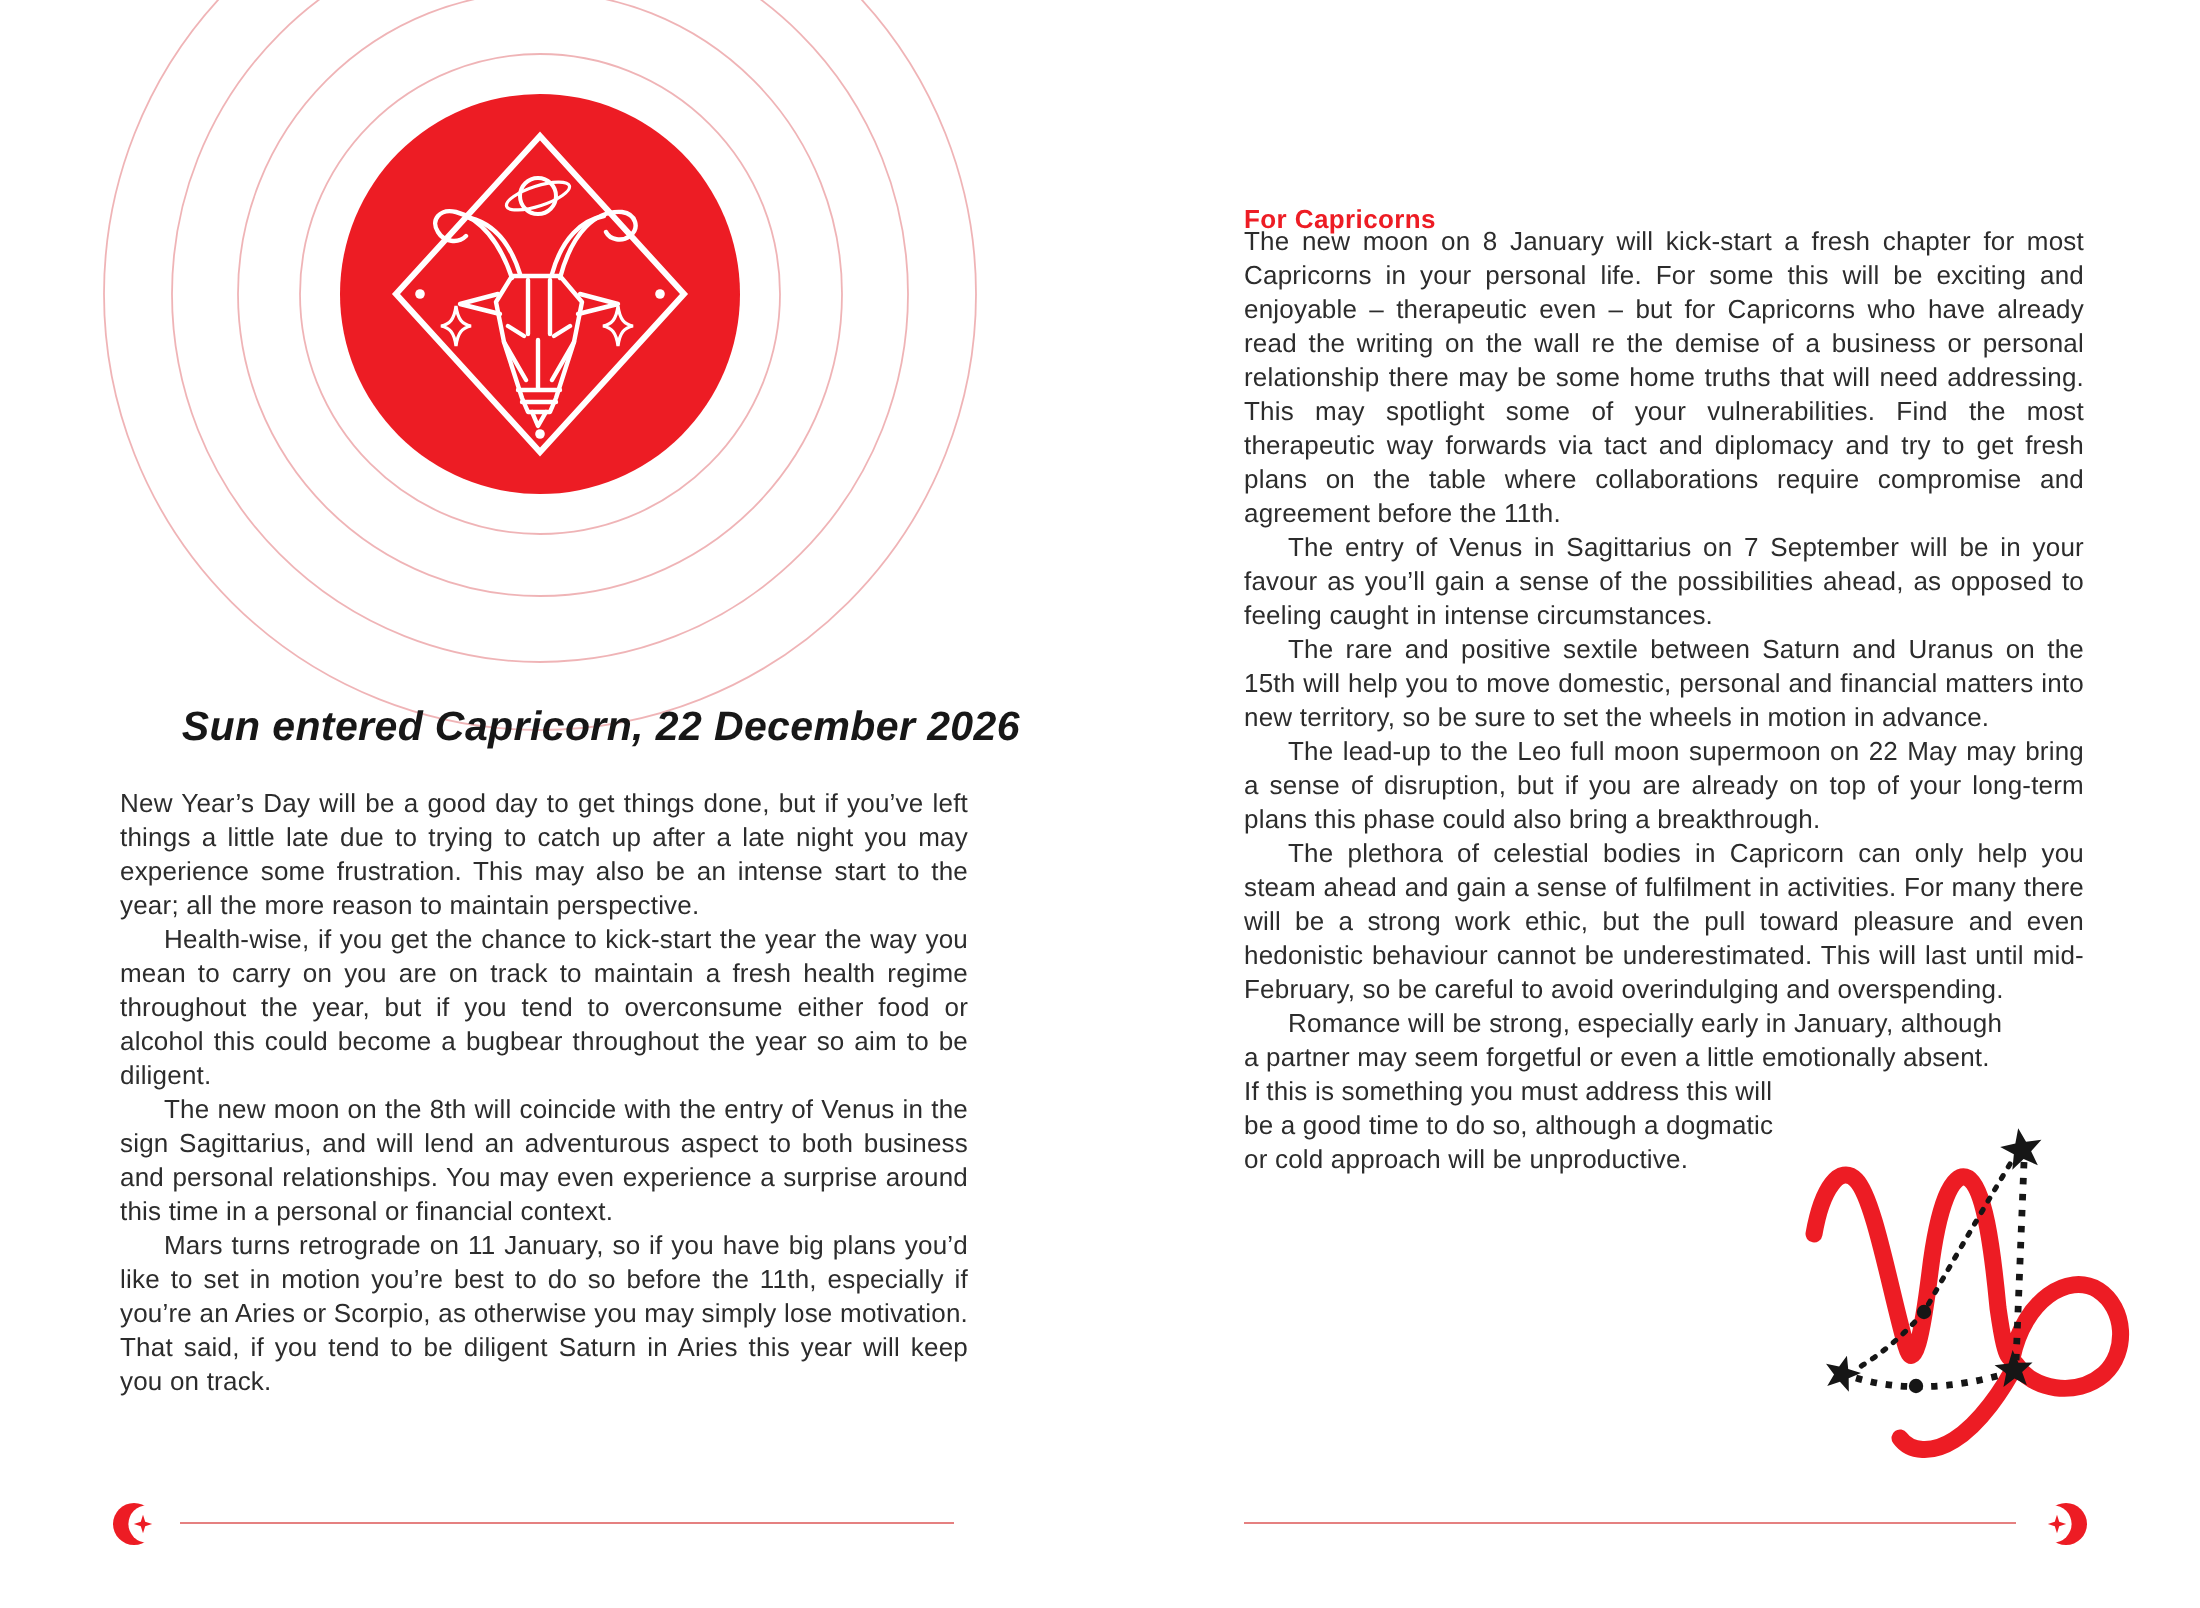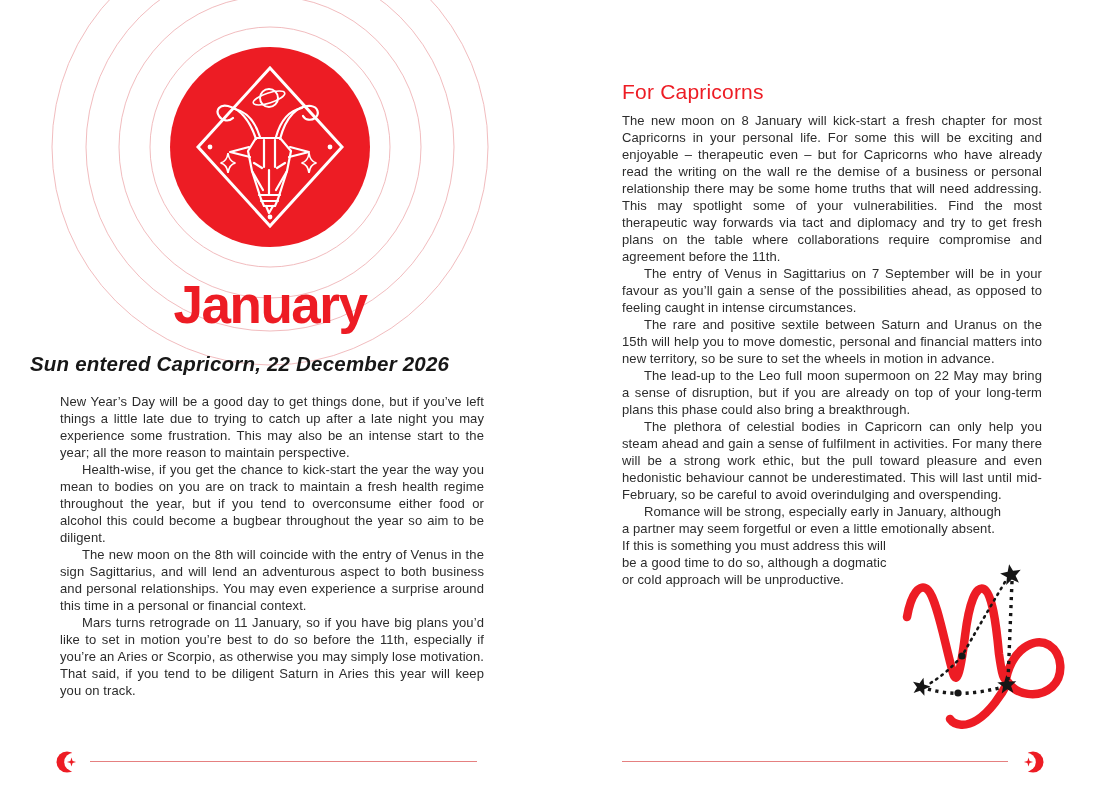--- a/index.html
+++ b/index.html
@@ -2,24 +2,24 @@
 <html><head>
 <meta charset="utf-8">
 <style>
   :root { --red:#ed1c24; --ink:#2c2c2c; --ring:#dd5a60; --rule:#e58080; --black:#161616; }
   html,body { margin:0; padding:0; background:#ffffff; }
   .spread { position:relative; width:1100px; height:804px; background:#ffffff; overflow:hidden;
             font-family:"Liberation Sans", sans-serif; }
   svg { display:block; position:absolute; }
   .month-title { position:absolute; left:45px; top:274px; width:450px; margin:0; text-align:center;
                  font-size:53px; font-weight:700; letter-spacing:-1.5px; color:var(--red); }
-  .subtitle { position:absolute; left:30px; top:352px; width:480px; margin:0; text-align:left;
+  .subtitle { position:absolute; left:30px; top:352px; width:480px; margin:0; text-align:right;
               font-style:italic; font-weight:700; font-size:20.5px; color:#171717; letter-spacing:0.2px; }
-  .section-heading { position:absolute; left:622px; top:80px; margin:0; font-size:21px;
-                     font-weight:400; color:var(--red); letter-spacing:0.2px; }
+  .section-heading { position:absolute; left:622px; top:102px; margin:0; font-size:13px;
+                     font-weight:700; color:var(--red); letter-spacing:0.2px; }
   .body-copy { position:absolute; font-size:13px; line-height:17px; color:var(--ink);
                text-align:justify; letter-spacing:0.1px; }
   .left-body  { left:60px;  top:393px; width:424px; }
   .right-body { left:622px; top:112px; width:420px; }
   .body-copy p { margin:0; }
   .ind { text-indent:22px; }
   .wrapped { white-space:pre-line; text-align:left; }
   .rule { position:absolute; top:761px; height:1px; background:var(--rule); }
   .rule-left  { left:90px;  width:387px; }
   .rule-right { left:622px; width:386px; }
@@ -59,26 +59,25 @@
       <path d="M256 138 L248 151 L252 171 L261 199 L264 206 L275 206 L278 199 L287 171 L291 151 L280 138 Z"></path>
       <path d="M264 140 L264 167 M275 140 L275 167"></path>
       <path d="M254 163 L262 168 M285 163 L277 168"></path>
       <path d="M269 170 L269 194"></path>
       <path d="M252 171 L263 190 M287 171 L276 190"></path>
       <path d="M259 195 L280 195 M261 201 L278 201"></path>
       <path d="M266 206 L269 213 L273 206"></path>
     </g>
   </svg>
 
-  <h1 class="month-title">January</h1>
   <h2 class="subtitle">Sun entered Capricorn, 22 December 2026</h2>
 
   <div class="body-copy left-body">
     <p>New Year’s Day will be a good day to get things done, but if you’ve left things a little late due to trying to catch up after a late night you may experience some frustration. This may also be an intense start to the year; all the more reason to maintain perspective.</p>
-    <p class="ind">Health-wise, if you get the chance to kick-start the year the way you mean to bodies on you are on track to maintain a fresh health regime throughout the year, but if you tend to overconsume either food or alcohol this could become a bugbear throughout the year so aim to be diligent.</p>
+    <p class="ind">Health-wise, if you get the chance to kick-start the year the way you mean to carry on you are on track to maintain a fresh health regime throughout the year, but if you tend to overconsume either food or alcohol this could become a bugbear throughout the year so aim to be diligent.</p>
     <p class="ind">The new moon on the 8th will coincide with the entry of Venus in the sign Sagittarius, and will lend an adventurous aspect to both business and personal relationships. You may even experience a surprise around this time in a personal or financial context.</p>
     <p class="ind">Mars turns retrograde on 11 January, so if you have big plans you’d like to set in motion you’re best to do so before the 11th, especially if you’re an Aries or Scorpio, as otherwise you may simply lose motivation. That said, if you tend to be diligent Saturn in Aries this year will keep you on track.</p>
   </div>
 
   <h3 class="section-heading">For Capricorns</h3>
 
   <div class="body-copy right-body">
     <p>The new moon on 8 January will kick-start a fresh chapter for most Capricorns in your personal life. For some this will be exciting and enjoyable – therapeutic even – but for Capricorns who have already read the writing on the wall re the demise of a business or personal relationship there may be some home truths that will need addressing. This may spotlight some of your vulnerabilities. Find the most therapeutic way forwards via tact and diplomacy and try to get fresh plans on the table where collaborations require compromise and agreement before the 11th.</p>
     <p class="ind">The entry of Venus in Sagittarius on 7 September will be in your favour as you’ll gain a sense of the possibilities ahead, as opposed to feeling caught in intense circumstances.</p>
     <p class="ind">The rare and positive sextile between Saturn and Uranus on the 15th will help you to move domestic, personal and financial matters into new territory, so be sure to set the wheels in motion in advance.</p>

